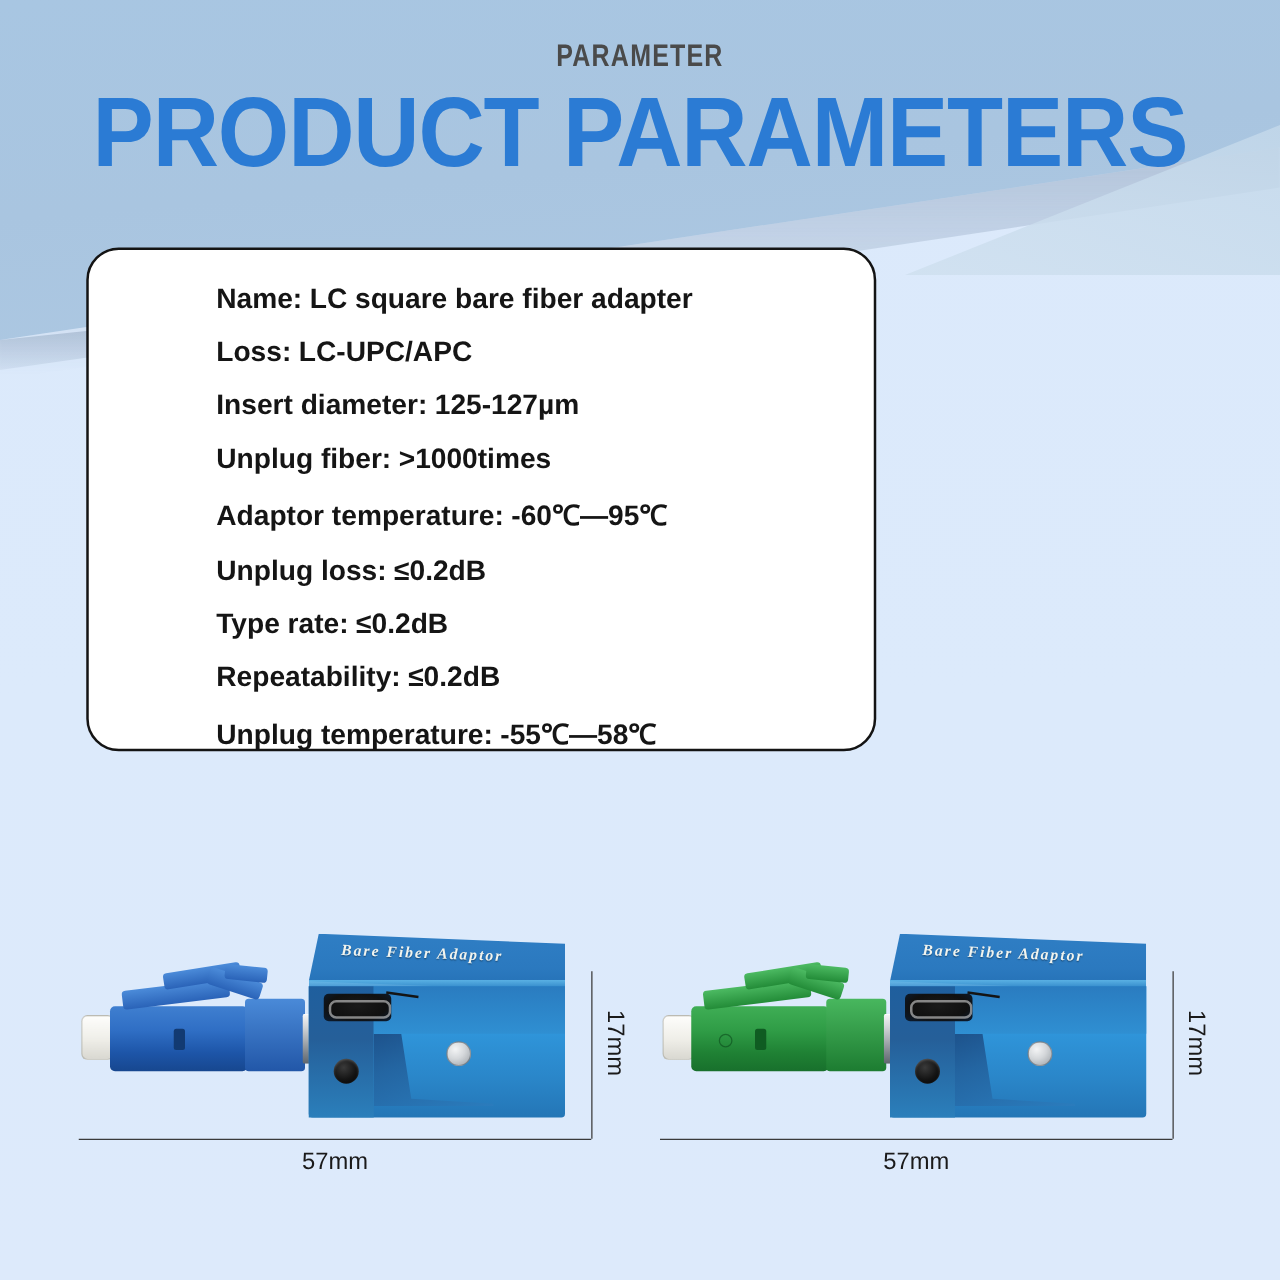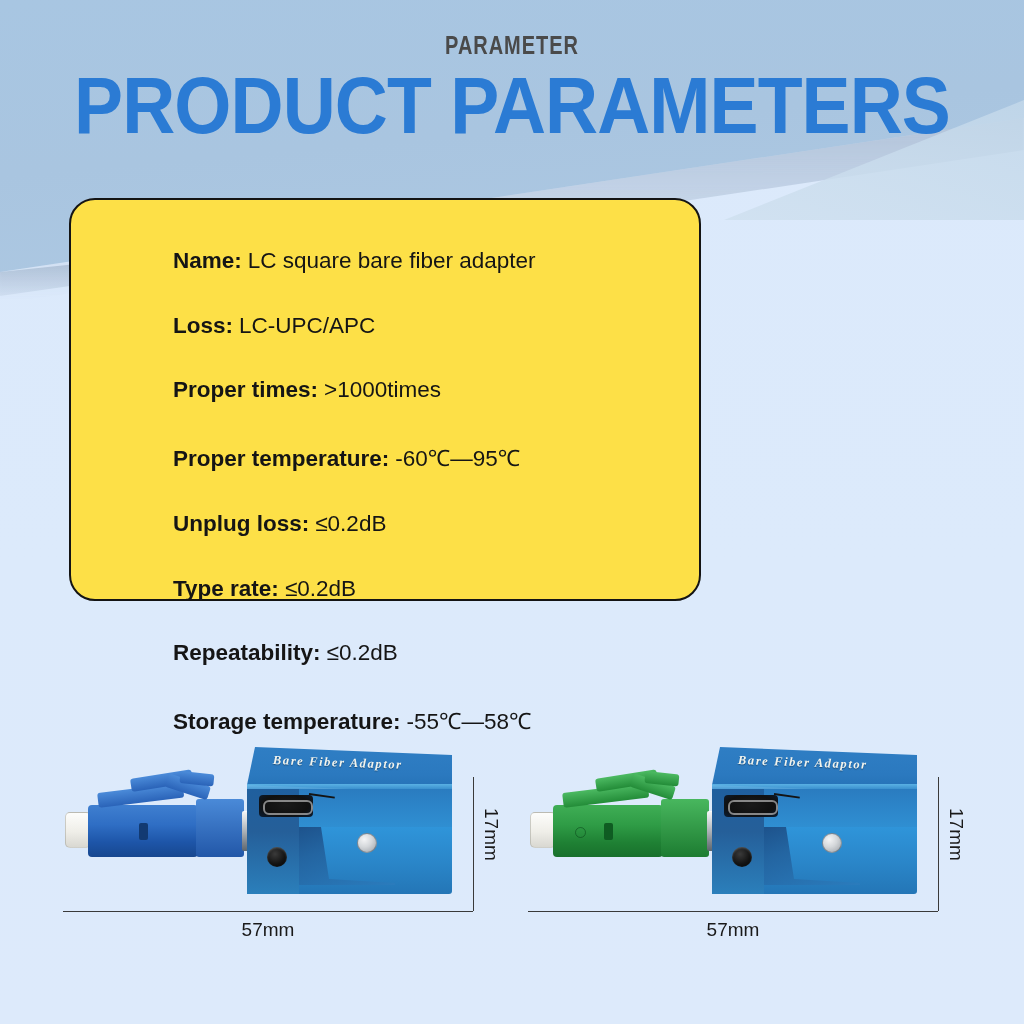--- a/index.html
+++ b/index.html
@@ -57,32 +57,32 @@
     font-size:79px; font-weight:bold; letter-spacing:-1px;
     color:#2b7bd4; line-height:1.02;
     transform:scaleX(.93); transform-origin:center;
     white-space:nowrap;
   }
 
   
   #spec-card {
     position:absolute; left:69px; top:198px;
     width:632px; height:403px; z-index:4;
-    background:#fde047;
+    background:#ffffff;
     border:2px solid #141414;
     border-radius:26px;
   }
   #spec-list { padding:26px 0 0 102px; }
   .spec-row {
     display:flex; align-items:baseline;
     font-size:22.5px; color:#151515;
     margin-bottom:16.5px; white-space:nowrap;
   }
   .spec-label { font-weight:bold; }
-  .spec-value { font-weight:normal; margin-left:6px;margin-top:22px; }
+  .spec-value { font-weight:bold; margin-left:6px; }
 
   
   .figure { position:absolute; z-index:3; }
   #figure-left  { left:55px;  top:735px; width:430px; height:215px; }
   #figure-right { left:520px; top:735px; width:430px; height:215px; }
 
   .product { position:absolute; left:0; top:0; width:430px; height:165px; }
 
   
   .ferrule-cap {
@@ -231,41 +231,45 @@
 
     <div class="spec-row">
       <span class="spec-label">Name:</span>
       <span class="spec-value">LC square bare fiber adapter</span>
     </div>
     <div class="spec-row">
       <span class="spec-label">Loss:</span>
       <span class="spec-value">LC-UPC/APC</span>
     </div>
     <div class="spec-row">
-      <span class="spec-label">Proper times:</span>
+      <span class="spec-label">Insert diameter:</span>
+      <span class="spec-value">125-127µm</span>
+    </div>
+    <div class="spec-row">
+      <span class="spec-label">Unplug fiber:</span>
       <span class="spec-value">&gt;1000times</span>
     </div>
     <div class="spec-row">
-      <span class="spec-label">Proper temperature:</span>
+      <span class="spec-label">Adaptor temperature:</span>
       <span class="spec-value">-60℃—95℃</span>
     </div>
     <div class="spec-row">
       <span class="spec-label">Unplug loss:</span>
       <span class="spec-value">≤0.2dB</span>
     </div>
     <div class="spec-row">
       <span class="spec-label">Type rate:</span>
       <span class="spec-value">≤0.2dB</span>
     </div>
     <div class="spec-row">
       <span class="spec-label">Repeatability:</span>
       <span class="spec-value">≤0.2dB</span>
     </div>
     <div class="spec-row">
-      <span class="spec-label">Storage temperature:</span>
+      <span class="spec-label">Unplug temperature:</span>
       <span class="spec-value">-55℃—58℃</span>
     </div>
 
   </div>
 </div>
 
 <div class="figure" id="figure-left">
 
   <div class="product">
 

